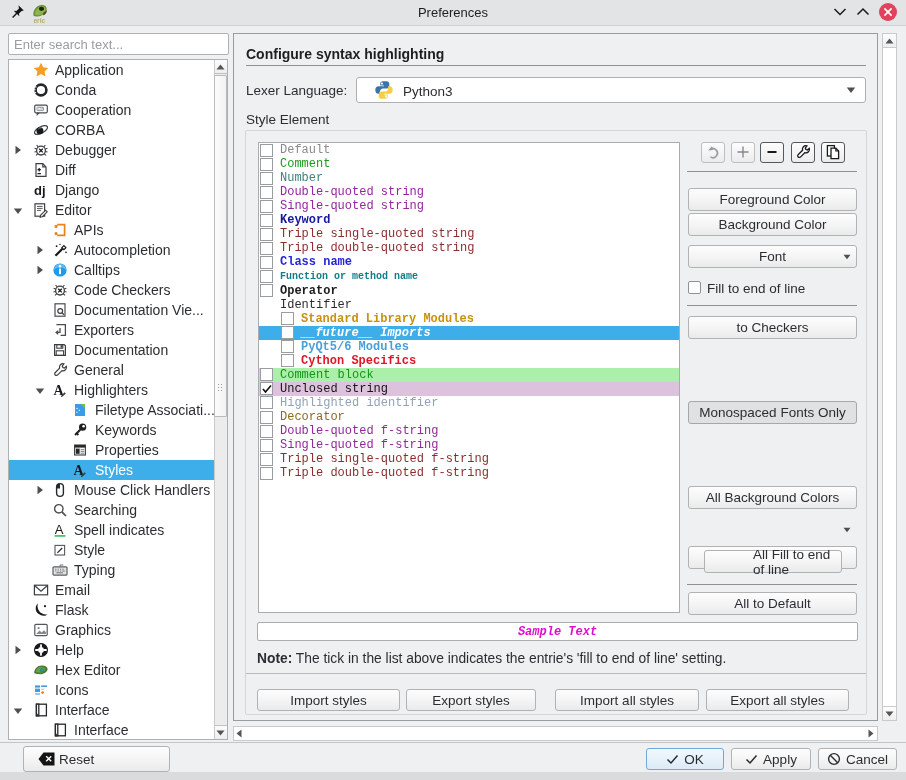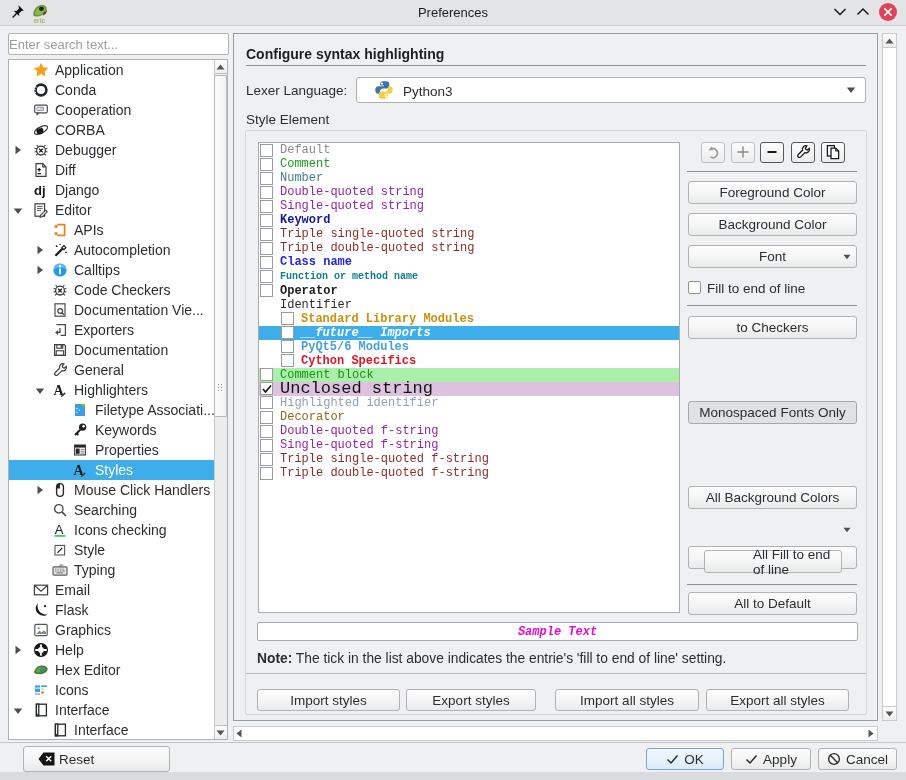--- a/index.html
+++ b/index.html
@@ -27,21 +27,21 @@
   </svg>
 <svg class="abs" style="left:855px;top:4px" width="16" height="16" viewBox="0 0 16 16">
     <path d="M2.5 10.5 L8 5 L13.5 10.5" fill="none" stroke="#1a1a1a" stroke-width="1.5"></path>
   </svg>
 <svg class="abs" style="left:878px;top:2px" width="20" height="20" viewBox="0 0 20 20">
     <circle cx="10" cy="10" r="9" fill="#e0425b"></circle>
     <path d="M6.4 6.4 L13.6 13.6 M13.6 6.4 L6.4 13.6" stroke="#fff" stroke-width="1.6"></path>
   </svg>
 <div class="abs" style="left:0;top:742px;width:906px;height:1px;background:#c3c5c7"></div>
 <div class="abs" style="left:0;top:772px;width:906px;height:8px;background:#dadbdc"></div>
-<div class="abs" style="left:8px;top:33px;width:221px;height:22px;background:#fff;border:1px solid #aeb0b2;border-radius:2px;display:flex;align-items:center;color:#9a9da0">Enter search text...</div>
+<div class="abs" style="left:8px;top:33px;width:221px;height:22px;background:#fff;border:1px solid #aeb0b2;border-radius:2px;display:flex;align-items:center;padding-left:5px;color:#9a9da0">Enter search text...</div>
 <div class="abs" style="left:8px;top:59px;width:220px;height:681px;background:#fff;border:1px solid #aeb0b2"></div>
 <div class="abs" style="left:214px;top:60px;width:13px;height:679px;background:#ececec;border-left:1px solid #c9cacb"></div>
 <div class="abs" style="left:214px;top:60px;width:13px;height:14px;background:linear-gradient(180deg,#fcfcfc,#eee);border-left:1px solid #c9cacb;border-bottom:1px solid #c0c1c2"></div>
 <svg class="abs" style="left:216px;top:64px" width="9" height="6" viewBox="0 0 9 6">
     <path d="M0.5 5.5 L4.5 0.5 L8.5 5.5z" fill="#555"></path>
   </svg>
 <div class="abs" style="left:214px;top:725px;width:13px;height:14px;background:linear-gradient(180deg,#fcfcfc,#eee);border-left:1px solid #c9cacb;border-top:1px solid #c0c1c2"></div>
 <svg class="abs" style="left:216px;top:730px" width="9" height="6" viewBox="0 0 9 6">
     <path d="M0.5 0.5 L8.5 0.5 L4.5 5.5z" fill="#555"></path>
   </svg>
@@ -205,21 +205,21 @@
 <div class="abs" style="left:74px;top:480px;height:20px;display:flex;align-items:center;color:#2b2e31;font-size:14px">Mouse Click Handlers</div>
 <svg class="abs" style="left:52px;top:502px" width="16" height="16" viewBox="0 0 16 16">
     <circle cx="6.8" cy="6.8" r="4.2" fill="none" stroke="#4a4d50" stroke-width="1.4"></circle>
     <path d="M9.9 9.9 L14 14" stroke="#4a4d50" stroke-width="1.7"></path>
   </svg>
 <div class="abs" style="left:74px;top:500px;height:20px;display:flex;align-items:center;color:#2b2e31;font-size:14px">Searching</div>
 <svg class="abs" style="left:52px;top:522px" width="16" height="16" viewBox="0 0 16 16">
     <text x="2.8" y="12" font-size="13" fill="#17191a" font-family="Liberation Sans">A</text>
     <rect x="2.6" y="13" width="10.8" height="1.8" fill="#43c961"></rect>
   </svg>
-<div class="abs" style="left:74px;top:520px;height:20px;display:flex;align-items:center;color:#2b2e31;font-size:14px">Icons checking</div>
+<div class="abs" style="left:74px;top:520px;height:20px;display:flex;align-items:center;color:#2b2e31;font-size:14px">Spell indicates</div>
 <svg class="abs" style="left:52px;top:542px" width="16" height="16" viewBox="0 0 16 16">
     <rect x="3" y="3.4" width="9.6" height="9.6" fill="#fff" stroke="#55585a" stroke-width="1.1"></rect>
     <path d="M5.4 10.8 L10.2 6" stroke="#26292b" stroke-width="1.2"></path>
   </svg>
 <div class="abs" style="left:74px;top:540px;height:20px;display:flex;align-items:center;color:#2b2e31;font-size:14px">Style</div>
 <svg class="abs" style="left:52px;top:562px" width="16" height="16" viewBox="0 0 16 16">
     <rect x="1" y="4.8" width="14" height="8.4" rx="1" fill="#e3e3e3" stroke="#5c5f61" stroke-width="1.2"></rect>
     <path d="M3.2 7.2 H4.4 M5.6 7.2 H6.8 M8 7.2 H9.2 M10.4 7.2 H11.6 M3.2 9 H4.4 M5.6 9 H6.8 M8 9 H9.2 M10.4 9 H12.8 M4.4 10.8 H11" stroke="#707376" stroke-width="1"></path>
     <path d="M8 5.2 V3 H11.4" fill="none" stroke="#707376" stroke-width="1"></path>
   </svg>
@@ -331,21 +331,21 @@
 <div class="abs" style="left:281px;top:354.3px;width:13px;height:13px;background:#fff;border:1px solid #9a9da0"></div>
 <div class="abs mono" style="left:301px;top:353.8px;height:14px;line-height:14px;color:#e01728;font-weight:bold;font-style:normal;font-size:12px;white-space:pre">Cython Specifics</div>
 <div class="abs" style="left:259px;top:367.8px;width:420px;height:14px;background:#aaf0aa"></div>
 <div class="abs" style="left:260px;top:368.3px;width:13px;height:13px;background:#fff;border:1px solid #9a9da0"></div>
 <div class="abs mono" style="left:280px;top:367.8px;height:14px;line-height:14px;color:#169416;font-weight:normal;font-style:normal;font-size:12px;white-space:pre">Comment block</div>
 <div class="abs" style="left:259px;top:381.9px;width:420px;height:14px;background:#ddc2dd"></div>
 <div class="abs" style="left:260px;top:382.4px;width:13px;height:13px;background:#fff;border:1px solid #9a9da0"></div>
 <svg class="abs" style="left:261px;top:382.9px" width="12" height="12" viewBox="0 0 12 12">
     <path d="M2 6 L4.5 9 L10 2.5" fill="none" stroke="#111" stroke-width="1.6"></path>
   </svg>
-<div class="abs mono" style="left:280px;top:381.9px;height:14px;line-height:14px;color:#141414;font-weight:normal;font-style:normal;font-size:17px;white-space:pre">Unclosed string</div>
+<div class="abs mono" style="left:280px;top:381.9px;height:14px;line-height:14px;color:#141414;font-weight:normal;font-style:normal;font-size:12px;white-space:pre">Unclosed string</div>
 <div class="abs" style="left:260px;top:396.4px;width:13px;height:13px;background:#fff;border:1px solid #9a9da0"></div>
 <div class="abs mono" style="left:280px;top:395.9px;height:14px;line-height:14px;color:#92a2b8;font-weight:normal;font-style:normal;font-size:12px;white-space:pre">Highlighted identifier</div>
 <div class="abs" style="left:260px;top:410.5px;width:13px;height:13px;background:#fff;border:1px solid #9a9da0"></div>
 <div class="abs mono" style="left:280px;top:410.0px;height:14px;line-height:14px;color:#8a6a20;font-weight:normal;font-style:normal;font-size:12px;white-space:pre">Decorator</div>
 <div class="abs" style="left:260px;top:424.5px;width:13px;height:13px;background:#fff;border:1px solid #9a9da0"></div>
 <div class="abs mono" style="left:280px;top:424.0px;height:14px;line-height:14px;color:#93269d;font-weight:normal;font-style:normal;font-size:12px;white-space:pre">Double-quoted f-string</div>
 <div class="abs" style="left:260px;top:438.6px;width:13px;height:13px;background:#fff;border:1px solid #9a9da0"></div>
 <div class="abs mono" style="left:280px;top:438.1px;height:14px;line-height:14px;color:#93269d;font-weight:normal;font-style:normal;font-size:12px;white-space:pre">Single-quoted f-string</div>
 <div class="abs" style="left:260px;top:452.6px;width:13px;height:13px;background:#fff;border:1px solid #9a9da0"></div>
 <div class="abs mono" style="left:280px;top:452.1px;height:14px;line-height:14px;color:#8c2d2d;font-weight:normal;font-style:normal;font-size:12px;white-space:pre">Triple single-quoted f-string</div>
@@ -368,21 +368,21 @@
 <svg class="abs" style="left:795px;top:144px" width="16" height="16" viewBox="0 0 16 16">
     <path d="M13.8 2.8 A3.4 3.4 0 0 1 9.5 7.1 L5.2 11.4 A1.7 1.7 0 1 1 2.8 9 L7.1 4.7 A3.4 3.4 0 0 1 11.4 0.4 L9.8 2.6 L10.4 4 L11.8 4.6z" fill="#fcfcfc" stroke="#17191a" stroke-width="1.3" transform="translate(0.5,1.5)"></path>
   </svg>
 <div class="abs" style="left:821px;top:142px;width:24px;height:21px;background:linear-gradient(180deg,#fdfdfd,#ececec);border:1px solid #55585a;border-radius:3px"></div>
 <svg class="abs" style="left:825px;top:144px" width="16" height="16" viewBox="0 0 16 16">
     <rect x="2.4" y="1.6" width="7" height="10.4" fill="#fff" stroke="#17191a" stroke-width="1.3"></rect>
     <path d="M6 4.2 H10.8 L13.6 7 V14.6 H6z" fill="#fff" stroke="#17191a" stroke-width="1.3"></path>
     <path d="M10.8 4.2 V7 H13.6" fill="none" stroke="#17191a" stroke-width="1.1"></path>
   </svg>
 <div class="sep" style="left:687px;top:171px;width:170px"></div>
-<div class="btn" style="left:688px;top:181px;width:169px;height:23px;">Foreground Color</div>
+<div class="btn" style="left:688px;top:188px;width:169px;height:23px;">Foreground Color</div>
 <div class="btn" style="left:688px;top:213px;width:169px;height:23px;">Background Color</div>
 <div class="btn" style="left:688px;top:245px;width:169px;height:23px;">Font</div>
 <svg class="abs" style="left:843px;top:254px" width="8" height="6" viewBox="0 0 8 6">
     <path d="M0.5 0.8 L7.5 0.8 L4 5.2z" fill="#4d5052"></path>
   </svg>
 <div class="cb" style="left:688px;top:281px"></div>
 <div class="abs" style="left:707px;top:281px;font-size:13.5px">Fill to end of line</div>
 <div class="sep" style="left:687px;top:305px;width:170px"></div>
 <div class="btn" style="left:688px;top:316px;width:169px;height:23px;">to Checkers</div>
 <div class="btn" style="left:688px;top:401px;width:169px;height:23px;background:#e0e1e2;border-color:#a5a7a9">Monospaced Fonts Only</div>

